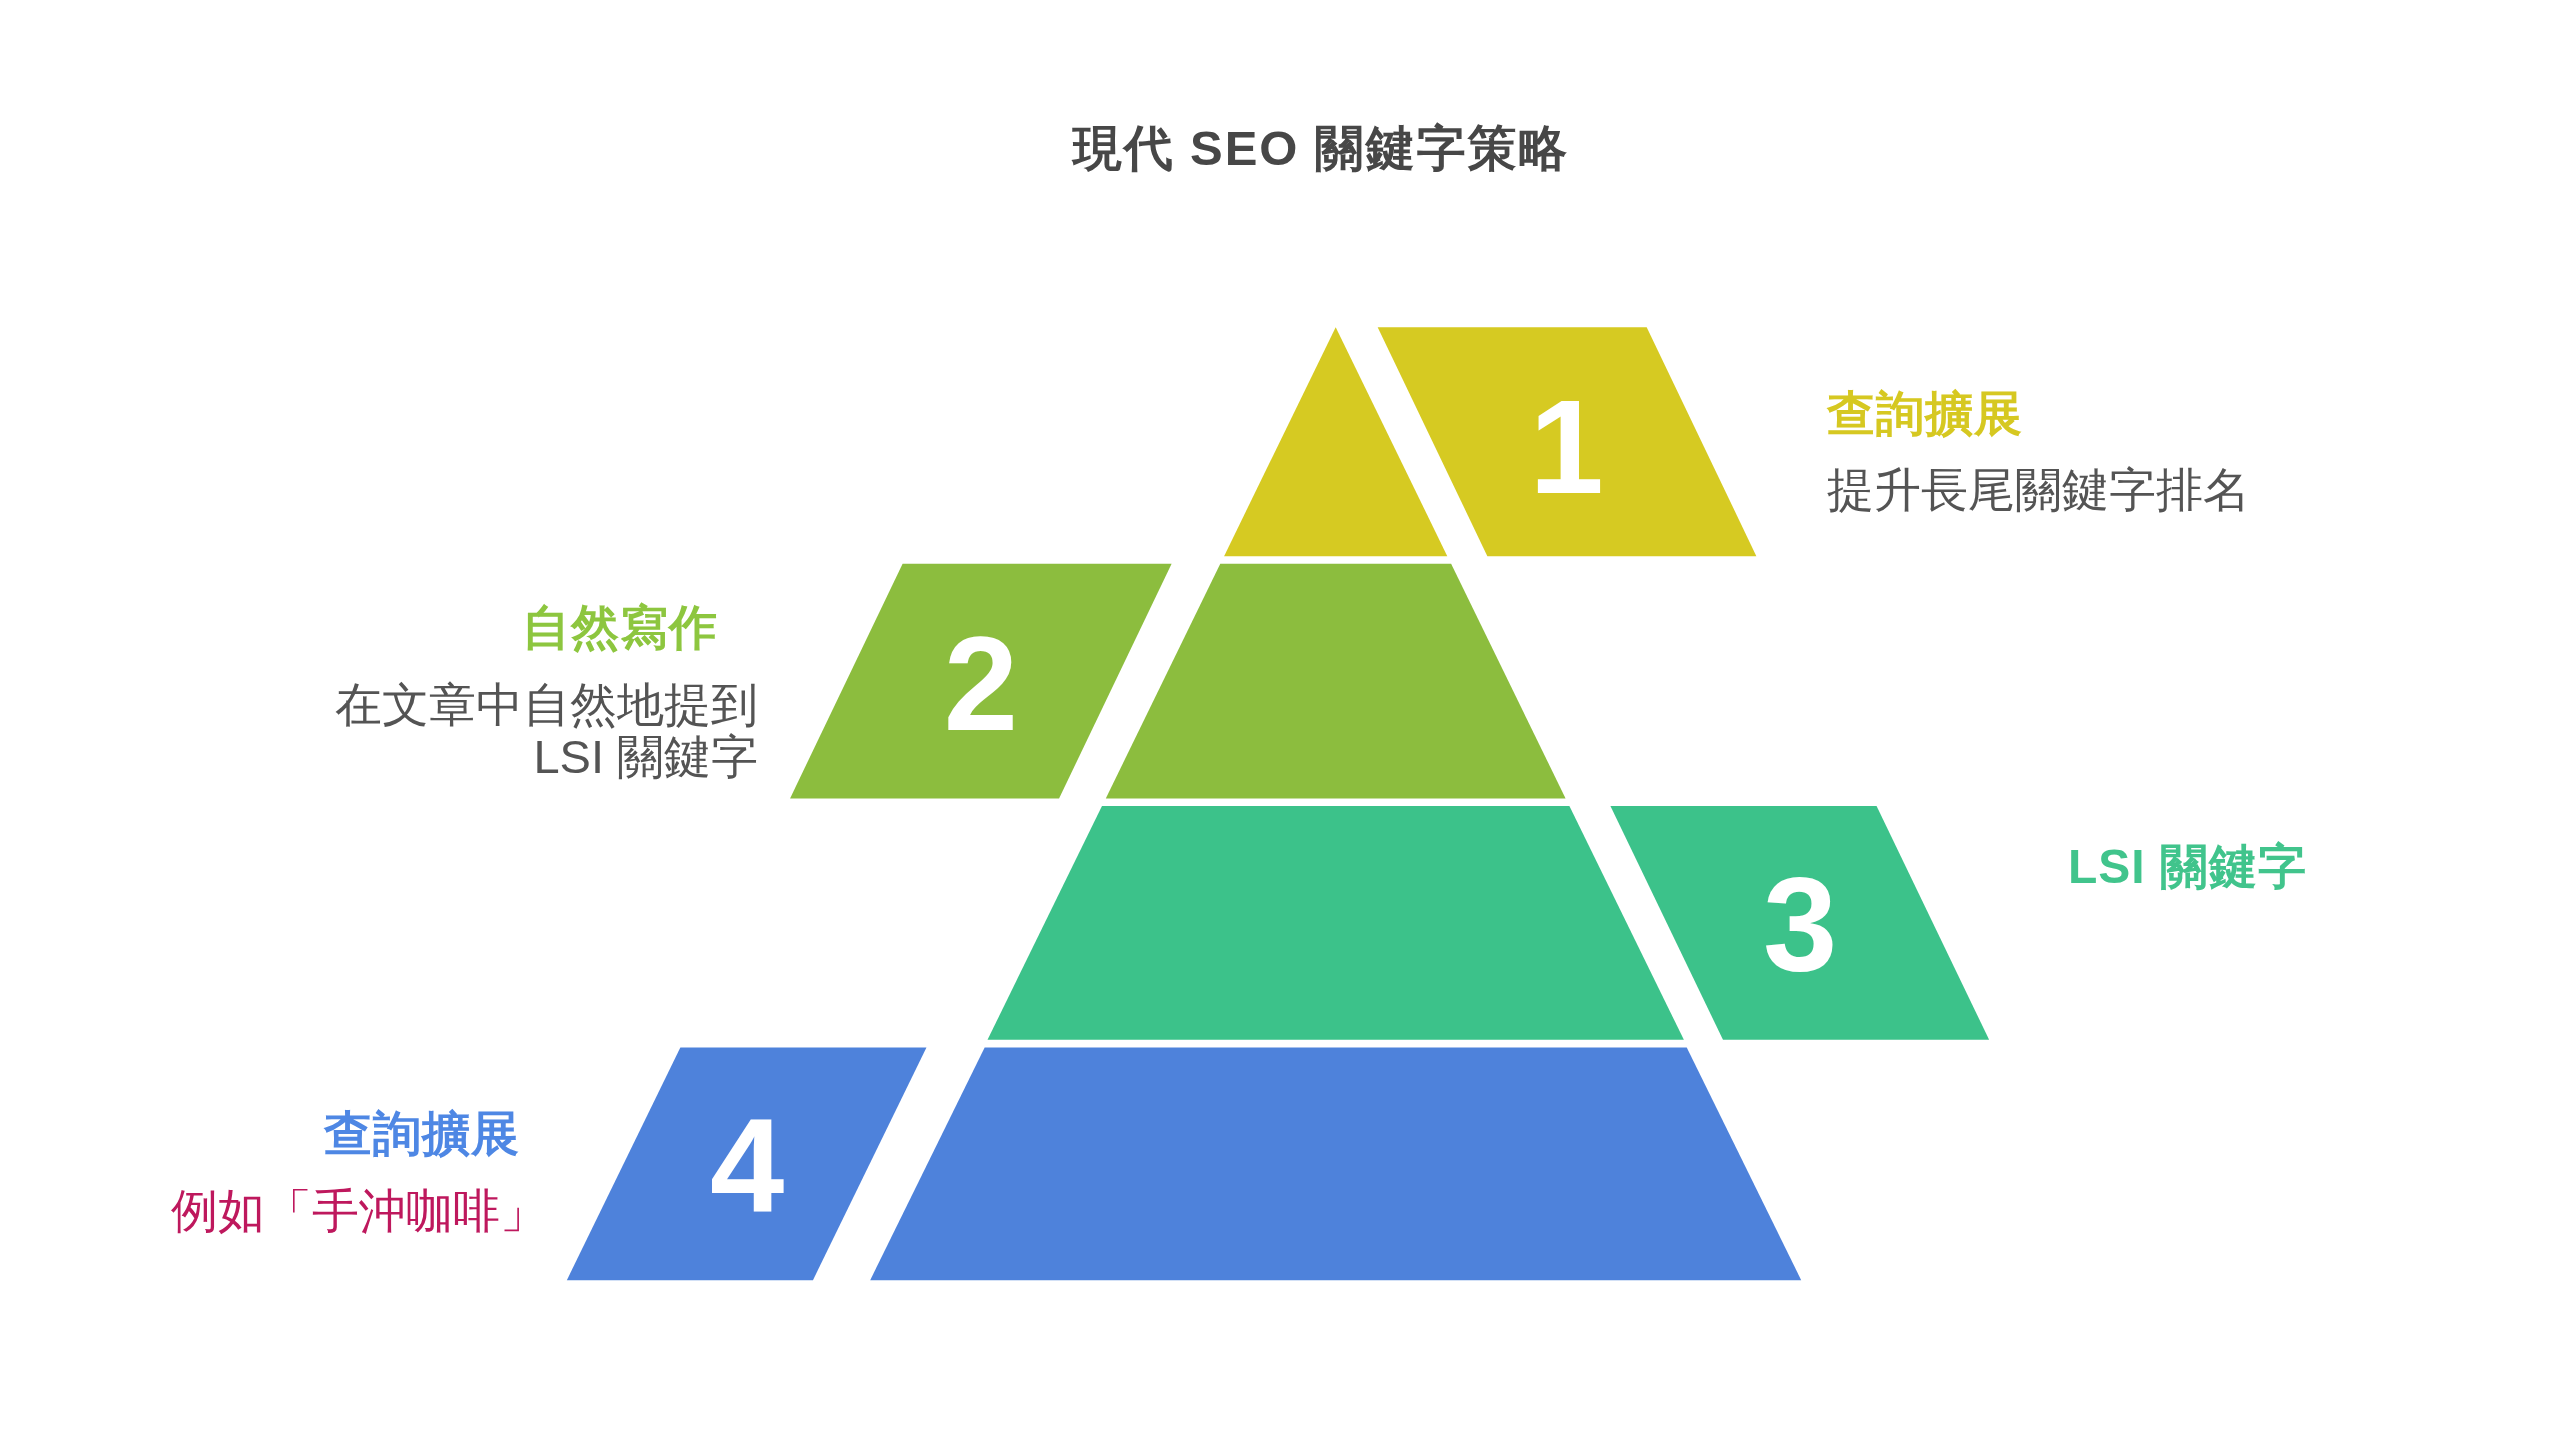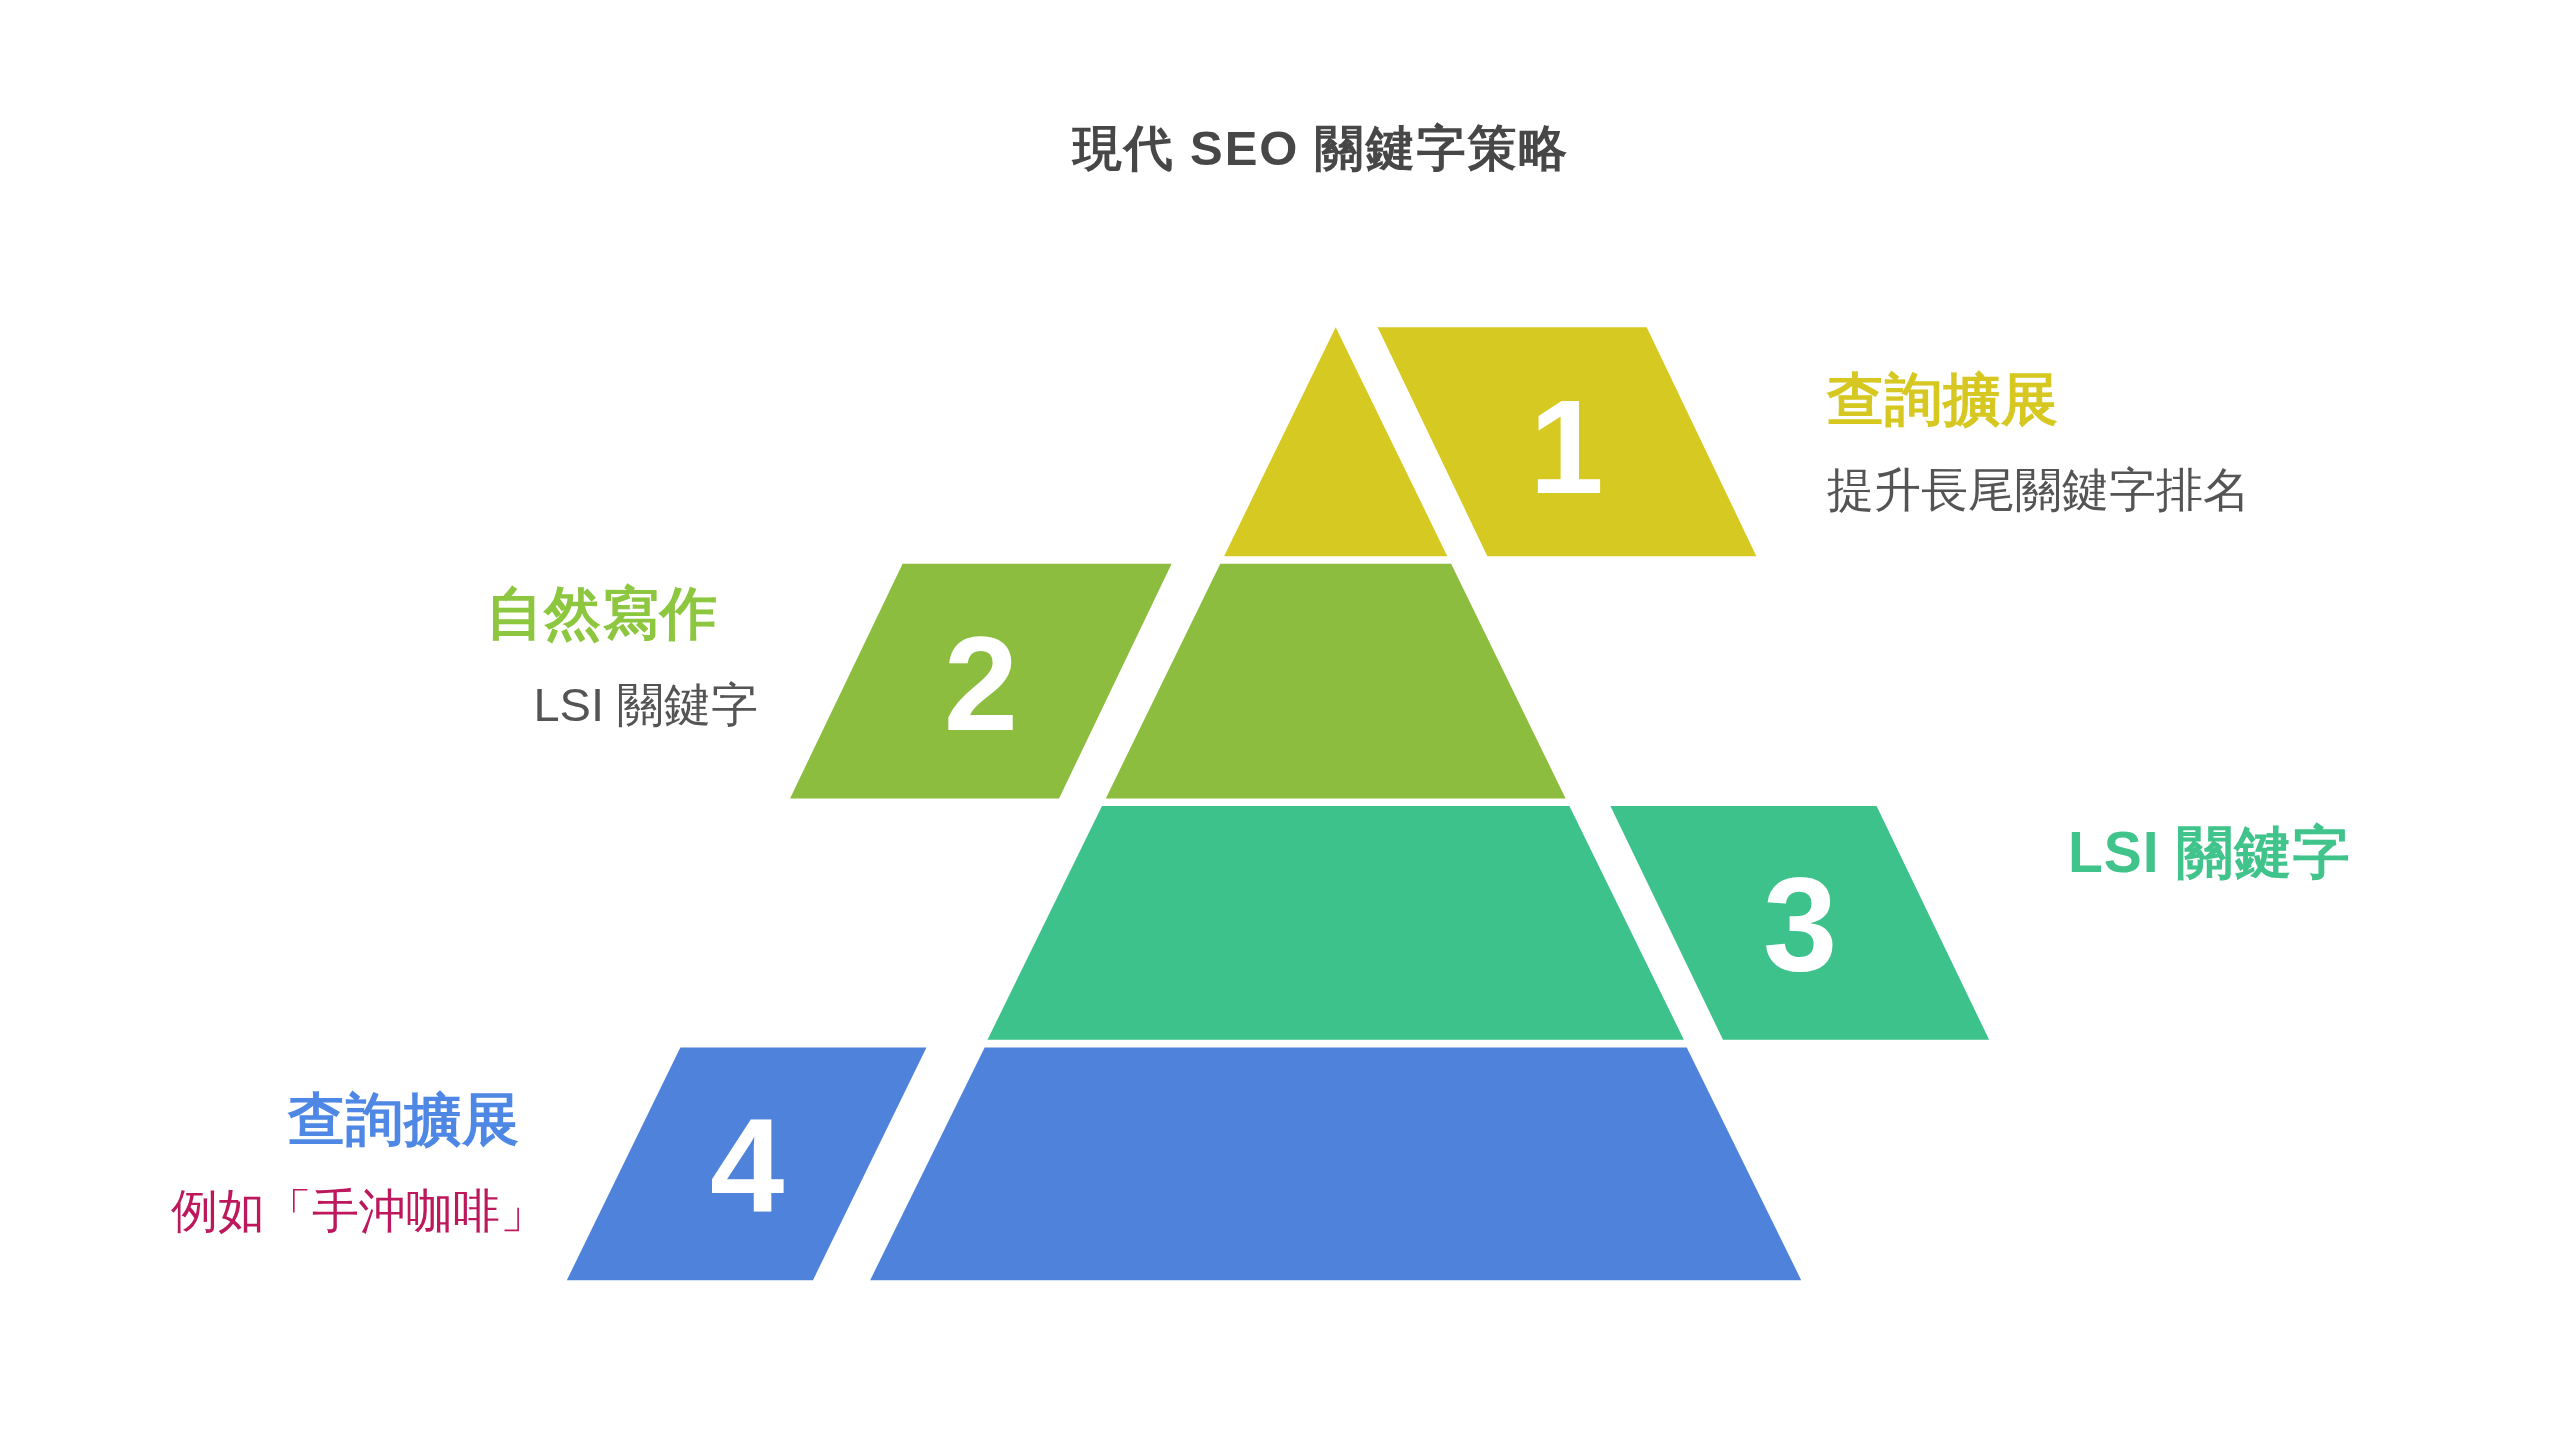--- a/index.html
+++ b/index.html
@@ -20,24 +20,25 @@
   .title{
     position:absolute;
     left:701px; top:116px; width:1240px;
     text-align:center;
     font-size:49px;
     font-weight:bold;
     letter-spacing:1.9px;
   }
   .heading{
     position:absolute;
-    font-size:57px;
+    font-size:48px;
     font-weight:bold;
     white-space:nowrap;
     letter-spacing:1px;
+    margin-top:20px;
   }
   .body-text{
     position:absolute;
     font-size:47px;
     line-height:52px;
     white-space:nowrap;
   }
   .align-right{text-align:right;}
   
   .h1{left:1827px; top:362px;}
@@ -78,20 +79,21 @@
 
   <div class="title" style="color: rgb(71, 71, 71);">現代 SEO 關鍵字策略</div>
 
   <div class="heading h1" style="color: rgb(214, 200, 33);">查詢擴展</div>
   <div class="body-text b1" style="color: rgb(84, 84, 84);">
     <div>提升長尾關鍵字排名</div>
   </div>
 
   <div class="heading h2" style="color: rgb(141, 198, 63);">自然寫作</div>
   <div class="body-text b2 align-right" style="color: rgb(84, 84, 84);">
+    <div>在文章中自然地提到</div>
     <div>LSI 關鍵字</div>
   </div>
 
   <div class="heading h3" style="color: rgb(65, 196, 140);">LSI 關鍵字</div>
   <div class="body-text b3" style="color: rgb(84, 84, 84);">
   </div>
 
   <div class="heading h4" style="color: rgb(78, 135, 228);">查詢擴展</div>
   <div class="body-text b4 align-right" style="color: #be185d;">
     <div>例如「手沖咖啡」</div>

